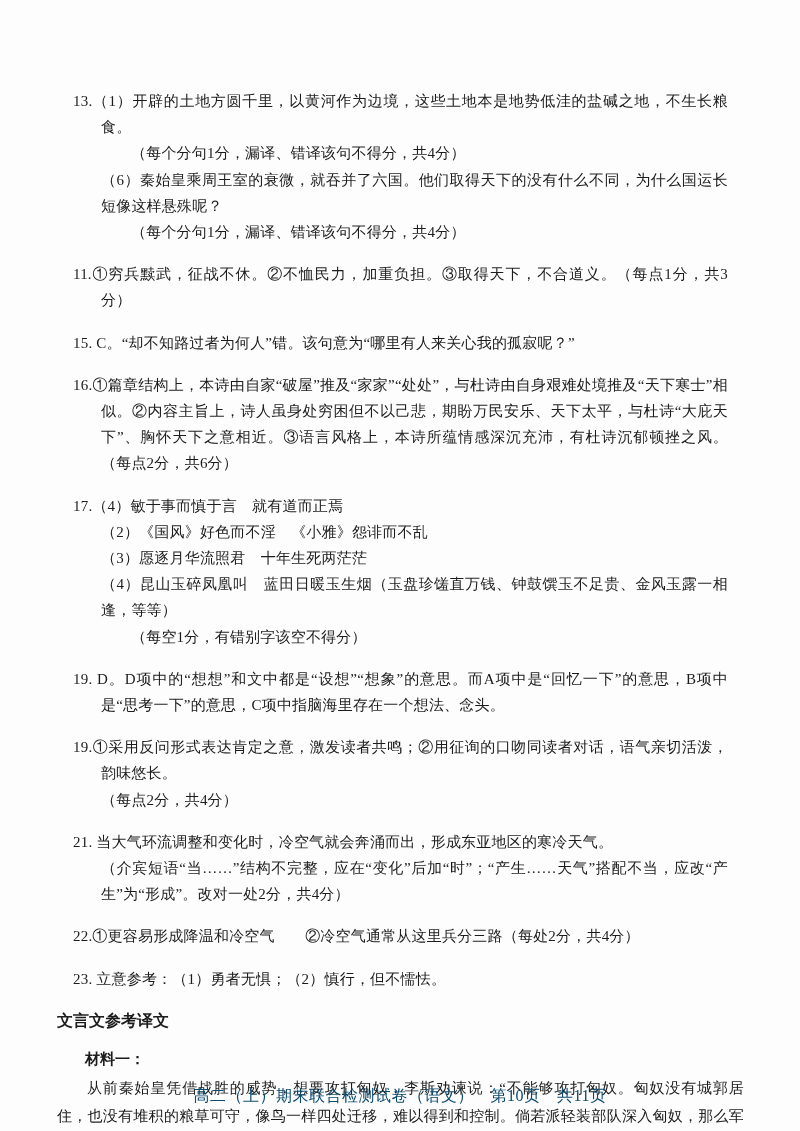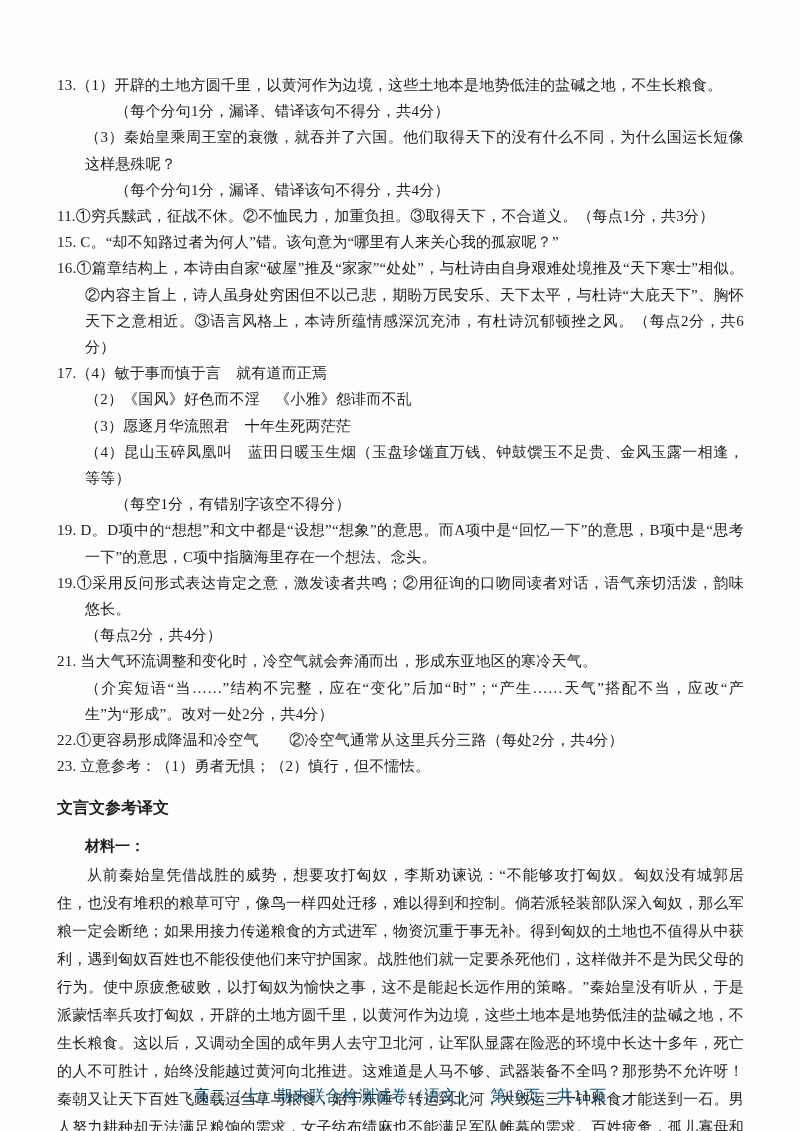--- a/index.html
+++ b/index.html
@@ -11,21 +11,21 @@
     position: relative;
     background: #fdfdfd;
     color: #1c1c1c;
     font-family: "Liberation Serif", "DejaVu Serif", serif;
     overflow: hidden;
   }
   .page {
     padding: 72px 56px 0 57px;
   }
   
-  .answer { margin: 0; }
+  .answer { margin: 16px; }
   .seg {
     font-size: 15px;
     line-height: 26.2px;
     text-align: justify;
     letter-spacing: 0.2px;
   }
   .seg.i0 { padding-left: 28px; text-indent: -28px; }
   .seg.i1 { margin-left: 28px; }
   .seg.i2 { margin-left: 58px; }
   
@@ -64,21 +64,21 @@
 </style>
 </head>
 <body>
 
 <div class="page">
 
   <div class="answers">
       <div class="answer">
         <div class="seg i0">13.（1）开辟的土地方圆千里，以黄河作为边境，这些土地本是地势低洼的盐碱之地，不生长粮食。</div>
         <div class="seg i2">（每个分句1分，漏译、错译该句不得分，共4分）</div>
-        <div class="seg i1">（3）秦始皇乘周王室的衰微，就吞并了六国。他们取得天下的没有什么不同，为什么国运长短像这样悬殊呢？</div>
+        <div class="seg i1">（6）秦始皇乘周王室的衰微，就吞并了六国。他们取得天下的没有什么不同，为什么国运长短像这样悬殊呢？</div>
         <div class="seg i2">（每个分句1分，漏译、错译该句不得分，共4分）</div>
       </div>
       <div class="answer">
         <div class="seg i0">11.①穷兵黩武，征战不休。②不恤民力，加重负担。③取得天下，不合道义。（每点1分，共3分）</div>
       </div>
       <div class="answer">
         <div class="seg i0">15. C。“却不知路过者为何人”错。该句意为“哪里有人来关心我的孤寂呢？”</div>
       </div>
       <div class="answer">
         <div class="seg i0">16.①篇章结构上，本诗由自家“破屋”推及“家家”“处处”，与杜诗由自身艰难处境推及“天下寒士”相似。②内容主旨上，诗人虽身处穷困但不以己悲，期盼万民安乐、天下太平，与杜诗“大庇天下”、胸怀天下之意相近。③语言风格上，本诗所蕴情感深沉充沛，有杜诗沉郁顿挫之风。（每点2分，共6分）</div>

